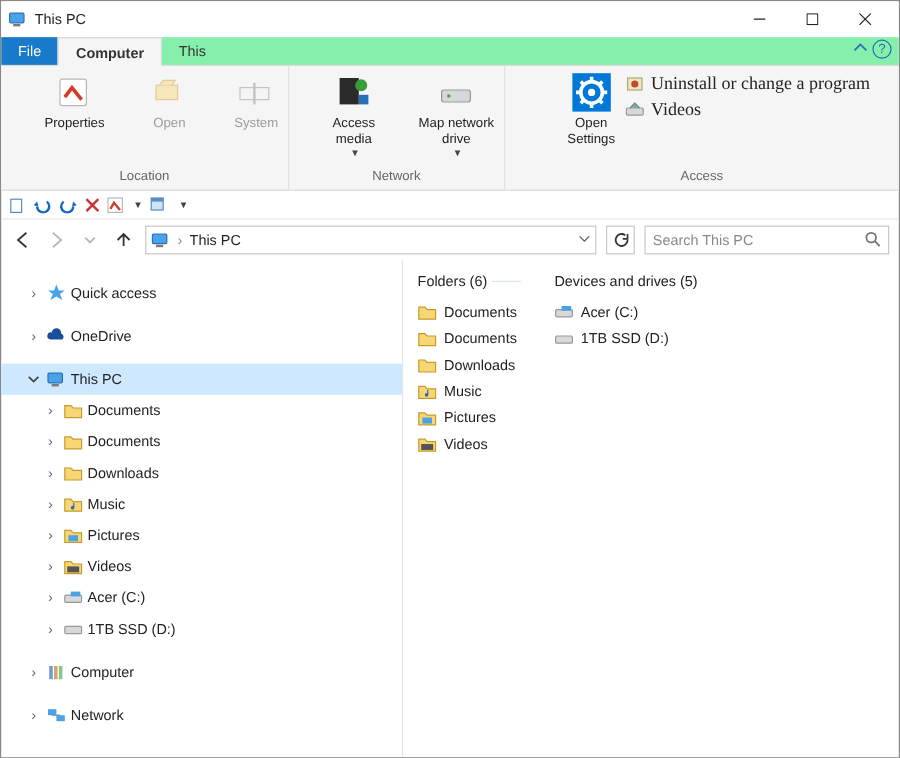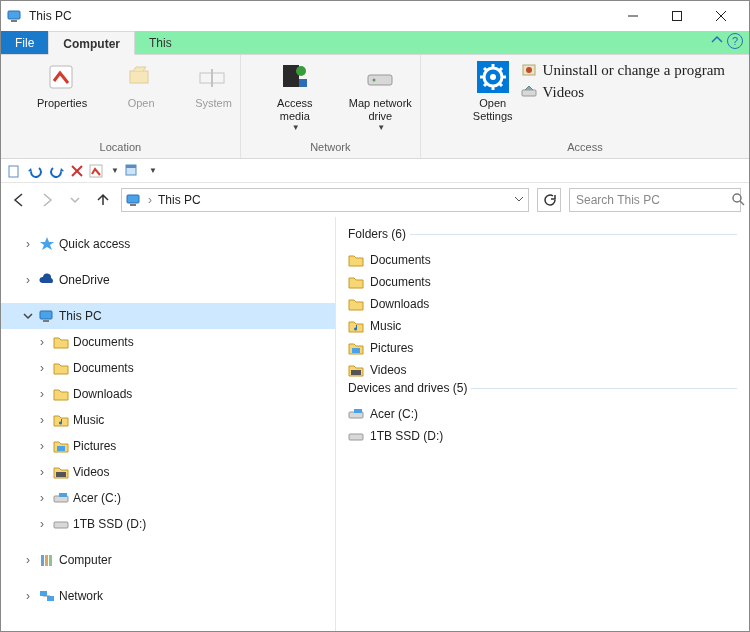--- a/index.html
+++ b/index.html
@@ -27,33 +27,33 @@
 .gname{font-size:11px;color:#666;margin-top:auto;margin-bottom:3px;}
 .smrow{display:flex;align-items:center;gap:6px;height:22px;padding:0 4px;}
 .smrow .stxt{font-size:15px;font-family:Liberation Serif, serif;}
 .qat{height:24px;display:flex;align-items:center;gap:6px;padding:0 6px;border-bottom:1px solid #e6e6e6;}
 .qat svg{display:block;}
 .addrbar{height:34px;display:flex;align-items:center;gap:8px;padding:0 8px;}
 .navarrow{width:20px;height:20px;display:flex;align-items:center;justify-content:center;}
 .navarrow.dim svg{opacity:.35;}
 .addrbox{flex:1;height:24px;border:1px solid #c8c8c8;display:flex;align-items:center;padding:0 4px;gap:6px;}
 .refresh{width:24px;height:24px;border:1px solid #c8c8c8;display:flex;align-items:center;justify-content:center;}
-.searchbox{width:172px;height:24px;border:1px solid #c8c8c8;display:flex;align-items:center;padding:0 6px;color:#888;}
+.searchbox{width:204px;height:24px;border:1px solid #c8c8c8;display:flex;align-items:center;padding:0 6px;color:#888;}
 .searchbox input{border:none;outline:none;flex:1;font-size:12px;color:#555;}
 .searchbox input::placeholder{color:#888;}
 .mainsplit{display:flex;height:calc(100% - 30px - 24px - 104px - 24px - 34px);}
 .navpane{width:335px;border-right:1px solid #e6e6e6;padding-top:14px;overflow:hidden;}
 .navitem{display:flex;align-items:center;height:26px;padding-left:6px;gap:4px;}
 .navitem.sel{background:#cde8ff;}
 .chev{width:14px;height:14px;display:flex;align-items:center;justify-content:center;color:#666;flex:0 0 14px;}
 .ico16{width:16px;height:16px;display:flex;align-items:center;justify-content:center;flex:0 0 16px;}
 .indent1{padding-left:20px;}
 .indent2{padding-left:34px;}
 .contentpane{flex:1;padding:10px 12px;}
-.groups{display:flex;flex-direction:column;}
+.groups{display:flex;gap:28px;}
 .ghead{color:#1658a7;font-size:12px;margin-bottom:8px;display:flex;align-items:center;gap:4px;}
 .ghead .line{flex:1;height:1px;background:#d8e4f1;}
 .list .item{display:flex;align-items:center;gap:6px;height:22px;}
 .folders{width:86px;}
 .drives{width:110px;}
 .dd{font-size:8px;color:#444;margin-left:2px;}
 </style>
 </head>
 <body>
 

